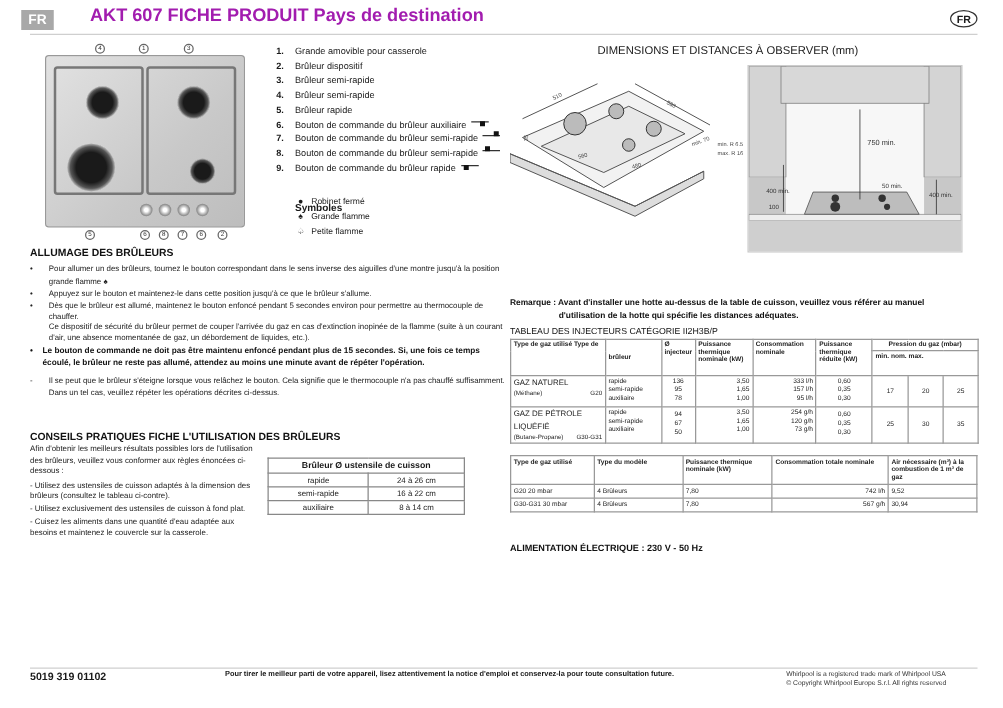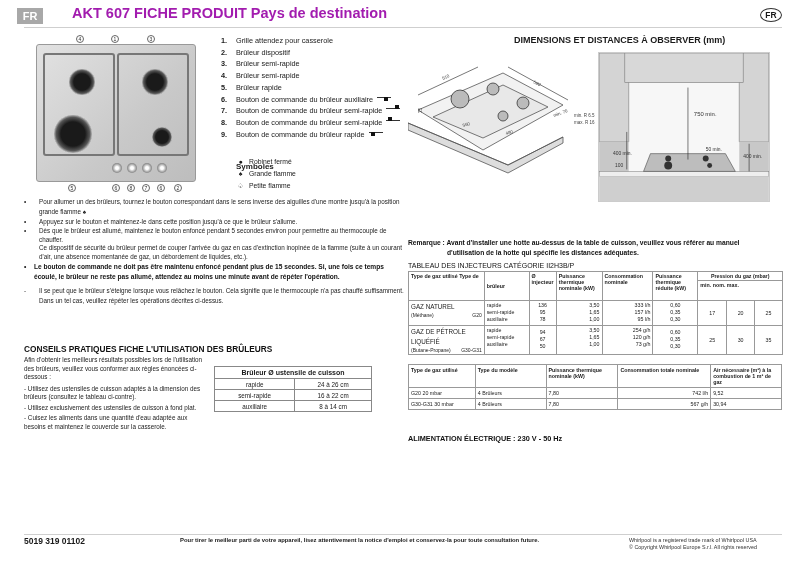--- a/index.html
+++ b/index.html
@@ -45,21 +45,21 @@
 
   
   .conseils { left: 24px; top: 355px; width: 180px; }
 
   table { border-collapse: collapse; }
   .utensil-table { left: 214px; top: 366px; width: 158px; font-size: 6.3px; }
   .utensil-table th { font-weight: bold; font-size: 7px; border: 1px solid #888; padding: 2px; }
   .utensil-table td { border: 1px solid #888; padding: 1px 2px; text-align: center; height: 11px; }
 
   
-  .dims-title { left: 478px; top: 35px; font-size: 9px; font-weight: bold; margin-left: 36px; }
+  .dims-title { left: 478px; top: 35px; font-size: 9px; font-weight: normal; }
   .iso-drawing { left: 408px; top: 55px; width: 190px; height: 125px; }
   .kitchen-drawing { left: 598px; top: 52px; width: 172px; height: 150px; background: #f4f4f4; border: 1px solid #ccc; overflow: hidden; }
 
   .remarque { left: 408px; top: 238px; font-size: 6.7px; font-weight: bold; line-height: 9.5px; color: #111; width: 390px; }
   .remarque .indent { padding-left: 39px; }
 
   .tab-title { left: 408px; top: 262px; font-size: 7px; color: #111; }
   .injector-table { left: 408px; top: 271px; width: 375px; font-size: 5.3px; color: #222; }
   .injector-table td, .injector-table th { border: 1px solid #999; padding: 1px 2px; vertical-align: top; text-align: left; font-weight: normal; }
   .injector-table th { font-weight: bold; }
@@ -110,21 +110,21 @@
   <div class="callout" style="left:112px;top:184px;">6</div>
   <div class="callout" style="left:127px;top:184px;">8</div>
   <div class="callout" style="left:142px;top:184px;">7</div>
   <div class="callout" style="left:157px;top:184px;">6</div>
   <div class="callout" style="left:174px;top:184px;">2</div>
 </div>
 
 <ul class="abs parts-list">
   <li>
       <span class="num">1.</span>
-      <span>Grille attendez pour casserole</span>
+      <span>Grande amovible pour casserole</span>
     </li>
   <li>
       <span class="num">2.</span>
       <span>Brûleur dispositif</span>
     </li>
   <li>
       <span class="num">3.</span>
       <span>Brûleur semi-rapide</span>
     </li>
   <li>
@@ -166,20 +166,21 @@
       <span class="sym-icon">♠</span>
       <span>Grande flamme</span>
     </div>
   <div>
       <span class="sym-icon">♤</span>
       <span>Petite flamme</span>
     </div>
 </div>
 
 <div class="abs allumage" style="top:197px;">
+  <div class="h-section" style="margin-bottom:4px;">ALLUMAGE DES BRÛLEURS</div>
   <div class="body-text">
     <div class="row">
         <span class="bul">•</span>
         <span><span>Pour allumer un des brûleurs, tournez le bouton correspondant dans le sens inverse des aiguilles d'une montre jusqu'à la position grande flamme</span> <span>♠</span></span>
       </div>
     <div class="row">
         <span class="bul">•</span>
         <span>Appuyez sur le bouton et maintenez-le dans cette position jusqu'à ce que le brûleur s'allume.</span>
       </div>
     <div class="row" style="line-height:8.5px;margin-top:1px;">

